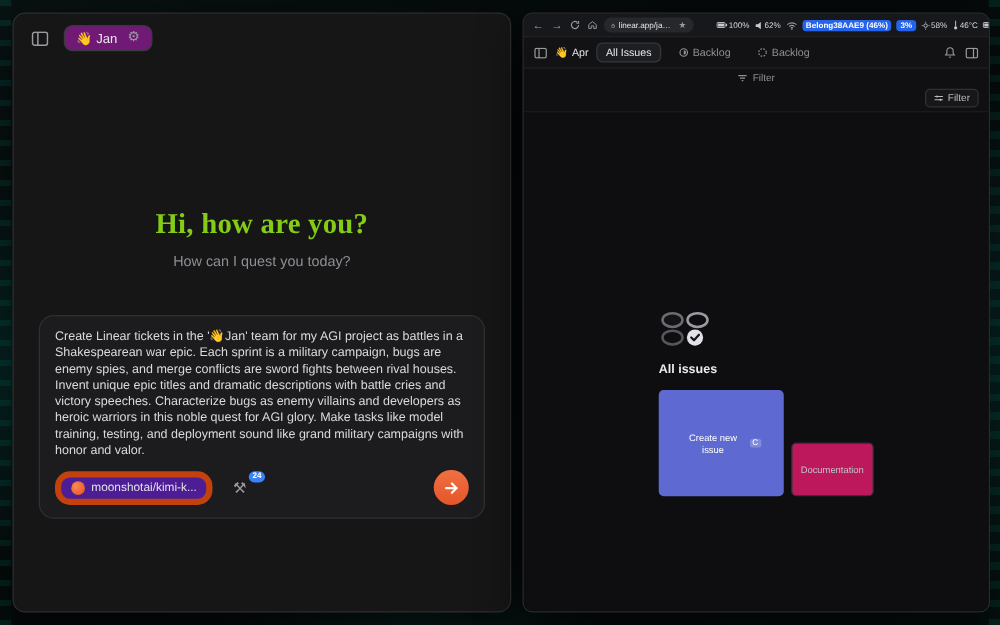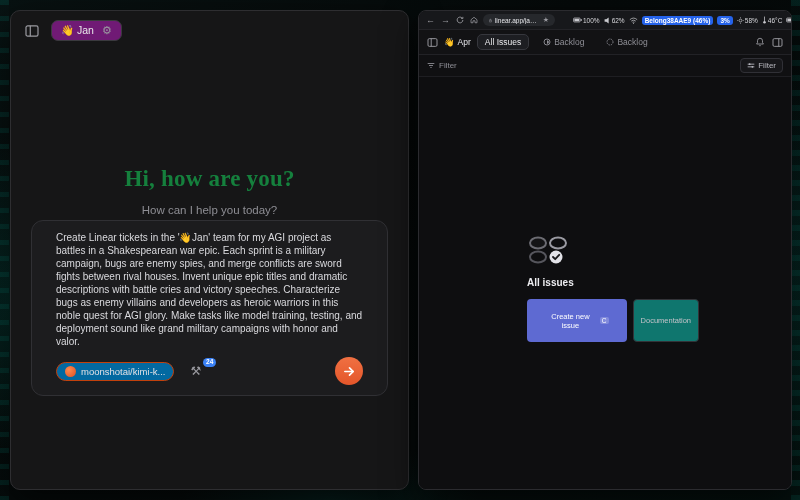--- a/index.html
+++ b/index.html
@@ -15,27 +15,27 @@
 
   
   .jan-win{position:absolute;left:10px;top:10px;width:397px;height:478px;background:#161617;
     border:1px solid #2e2e31;border-radius:10px;box-shadow:0 12px 34px rgba(0,0,0,.6);}
   .jan-header{display:flex;align-items:center;gap:10px;padding:9px 12px;}
   .icon-btn{display:inline-flex;align-items:center;justify-content:center;color:#9a9aa0;background:none;border:none;padding:2px;cursor:pointer;}
   .jan-chip{display:inline-flex;align-items:center;gap:8px;border:1px solid #3a3a3e;border-radius:7px;
     padding:3px 9px;color:#e8e8ea;font-size:10.5px;background:#701a75;cursor:pointer;}
   .jan-chip .gear{color:#9a9aa0;font-size:11px;line-height:1;}
   .greeting{text-align:center;margin-top:116px;}
-  .greeting h1{font-family:"Liberation Serif",serif;font-size:23px;color:#15803d;margin:0;font-weight:600;letter-spacing:.2px;}
+  .greeting h1{font-family:"Liberation Serif",serif;font-size:23px;color:#84cc16;margin:0;font-weight:600;letter-spacing:.2px;}
   .greeting p{margin:12px 0 0;font-size:11.5px;color:#8e8e94;}
-  .composer{margin:4px 20px 0;background:#1c1c1e;border:1px solid #303034;border-radius:12px;padding:10px 24px;}
+  .composer{margin:36px 20px 0;background:#1c1c1e;border:1px solid #303034;border-radius:12px;padding:10px 12px;}
   .composer-text{font-size:10px;line-height:1.3;color:#dadade;cursor:text;}
   .composer-controls{display:flex;align-items:center;gap:10px;margin-top:9px;}
-  .model-chip{display:inline-flex;gap:5px;border:1px solid #c2410c;border-radius:12px;
-    padding:3px 8px;font-size:9.5px;color:#e2e2e6;background:#0369a1;cursor:pointer;}
+  .model-chip{display:inline-flex;gap:5px;border:5px solid #c2410c;border-radius:12px;
+    padding:3px 8px;font-size:9.5px;color:#e2e2e6;background:#4c1d95;cursor:pointer;}
   .model-dot{width:11px;height:11px;border-radius:50%;background:radial-gradient(circle at 35% 35%,#ff8a50,#e04f1f);}
   .tools{position:relative;color:#9a9aa0;font-size:12px;line-height:1;cursor:pointer;background:none;border:none;}
   .tools-badge{position:absolute;top:-6px;right:-9px;background:#3b82f6;color:#fff;font-size:6.5px;border-radius:7px;padding:1px 3px;font-weight:700;}
   .send-btn{margin-left:auto;width:28px;height:28px;border-radius:50%;border:none;cursor:pointer;
     background:linear-gradient(180deg,#f07042,#e4562a);display:flex;align-items:center;justify-content:center;}
 
   
   .browser-win{position:absolute;left:418px;top:10px;width:372px;height:478px;background:#0f0f11;
     border:1px solid #2b2b2f;border-radius:8px;box-shadow:0 12px 34px rgba(0,0,0,.6);
     display:flex;flex-direction:column;overflow:hidden;}
@@ -49,32 +49,32 @@
   .tray-item{display:flex;align-items:center;gap:1px;color:#d7d7db;}
   .pill-blue{background:#2563eb;color:#fff;border-radius:3px;padding:1px 3px;font-weight:600;}
 
   .linear-topbar{display:flex;align-items:center;gap:6px;padding:4px 8px;background:#121214;border-bottom:1px solid #222226;
     font-size:8.5px;color:#c9c9ce;}
   .ws{display:inline-flex;align-items:center;gap:3px;cursor:pointer;color:#e4e4e8;}
   .tab{display:inline-flex;align-items:center;gap:3px;padding:2px 7px;border-radius:5px;color:#8f8f96;border:1px solid transparent;cursor:pointer;background:none;font-size:8.5px;}
   .tab.active{background:#1d1e22;border:1px solid #36373d;color:#e9e9ec;}
   .topbar-right{margin-left:auto;display:flex;align-items:center;gap:7px;}
   .linear-filter{display:flex;align-items:center;gap:4px;padding:3px 8px;background:#101012;border-bottom:1px solid #1e1e22;
-    font-size:8px;color:#8f8f96;}
+    font-size:8px;color:#8f8f96;flex-direction:column;}
   .display-btn{margin-left:auto;display:inline-flex;align-items:center;gap:3px;border:1px solid #303036;border-radius:4px;
     padding:2px 6px;background:#17171a;color:#b9b9c0;font-size:8px;cursor:pointer;}
   .linear-main{flex:1;position:relative;background:#0e0e10;}
   .empty{position:absolute;left:108px;top:158px;width:172px;}
   .empty h2{margin:12px 0 0;font-size:10px;color:#ececf0;font-weight:700;}
   .empty p{margin:6px 0 0;font-size:7.5px;line-height:1.45;color:#8a8a92;}
   .empty-actions{display:flex;gap:6px;margin-top:11px;}
   .btn-primary{display:inline-flex;align-items:center;gap:4px;background:#5e6ad2;color:#fff;border:none;border-radius:4px;
     padding:3px 18px;font-size:7.5px;cursor:pointer;}
   .kbd{background:rgba(255,255,255,.22);border-radius:2px;padding:0 2px;font-size:6.5px;}
-  .btn-secondary{background:#0f766e;border:1px solid #333338;color:#c3c3c9;border-radius:4px;padding:16px 7px;font-size:7.5px;cursor:pointer;}
+  .btn-secondary{background:#be185d;border:1px solid #333338;color:#c3c3c9;border-radius:4px;padding:16px 7px;font-size:7.5px;cursor:pointer;margin-top:42px;}
   svg{display:block;}
 </style>
 </head>
 <body>
 
 <div class="stage">
   <div class="decor circuit-l"></div>
   <div class="decor circuit-r"></div>
   <div class="decor decor-left"></div>
   <div class="decor decor-right"></div>
@@ -89,21 +89,21 @@
         </svg>
       </button>
       <div class="jan-chip">
         <span>👋 Jan</span>
         <span class="gear">⚙</span>
       </div>
     </header>
 
     <div class="greeting">
       <h1>Hi, how are you?</h1>
-      <p>How can I help you today?</p>
+      <p>How can I quest you today?</p>
     </div>
 
     <div class="composer">
       <div class="composer-text">Create Linear tickets in the '👋Jan' team for my AGI project as battles in a Shakespearean war epic. Each sprint is a military campaign, bugs are enemy spies, and merge conflicts are sword fights between rival houses. Invent unique epic titles and dramatic descriptions with battle cries and victory speeches. Characterize bugs as enemy villains and developers as heroic warriors in this noble quest for AGI glory. Make tasks like model training, testing, and deployment sound like grand military campaigns with honor and valor.</div>
       <div class="composer-controls">
         <div class="model-chip">
           <span class="model-dot"></span>
           <span>moonshotai/kimi-k...</span>
         </div>
         <button class="tools">

